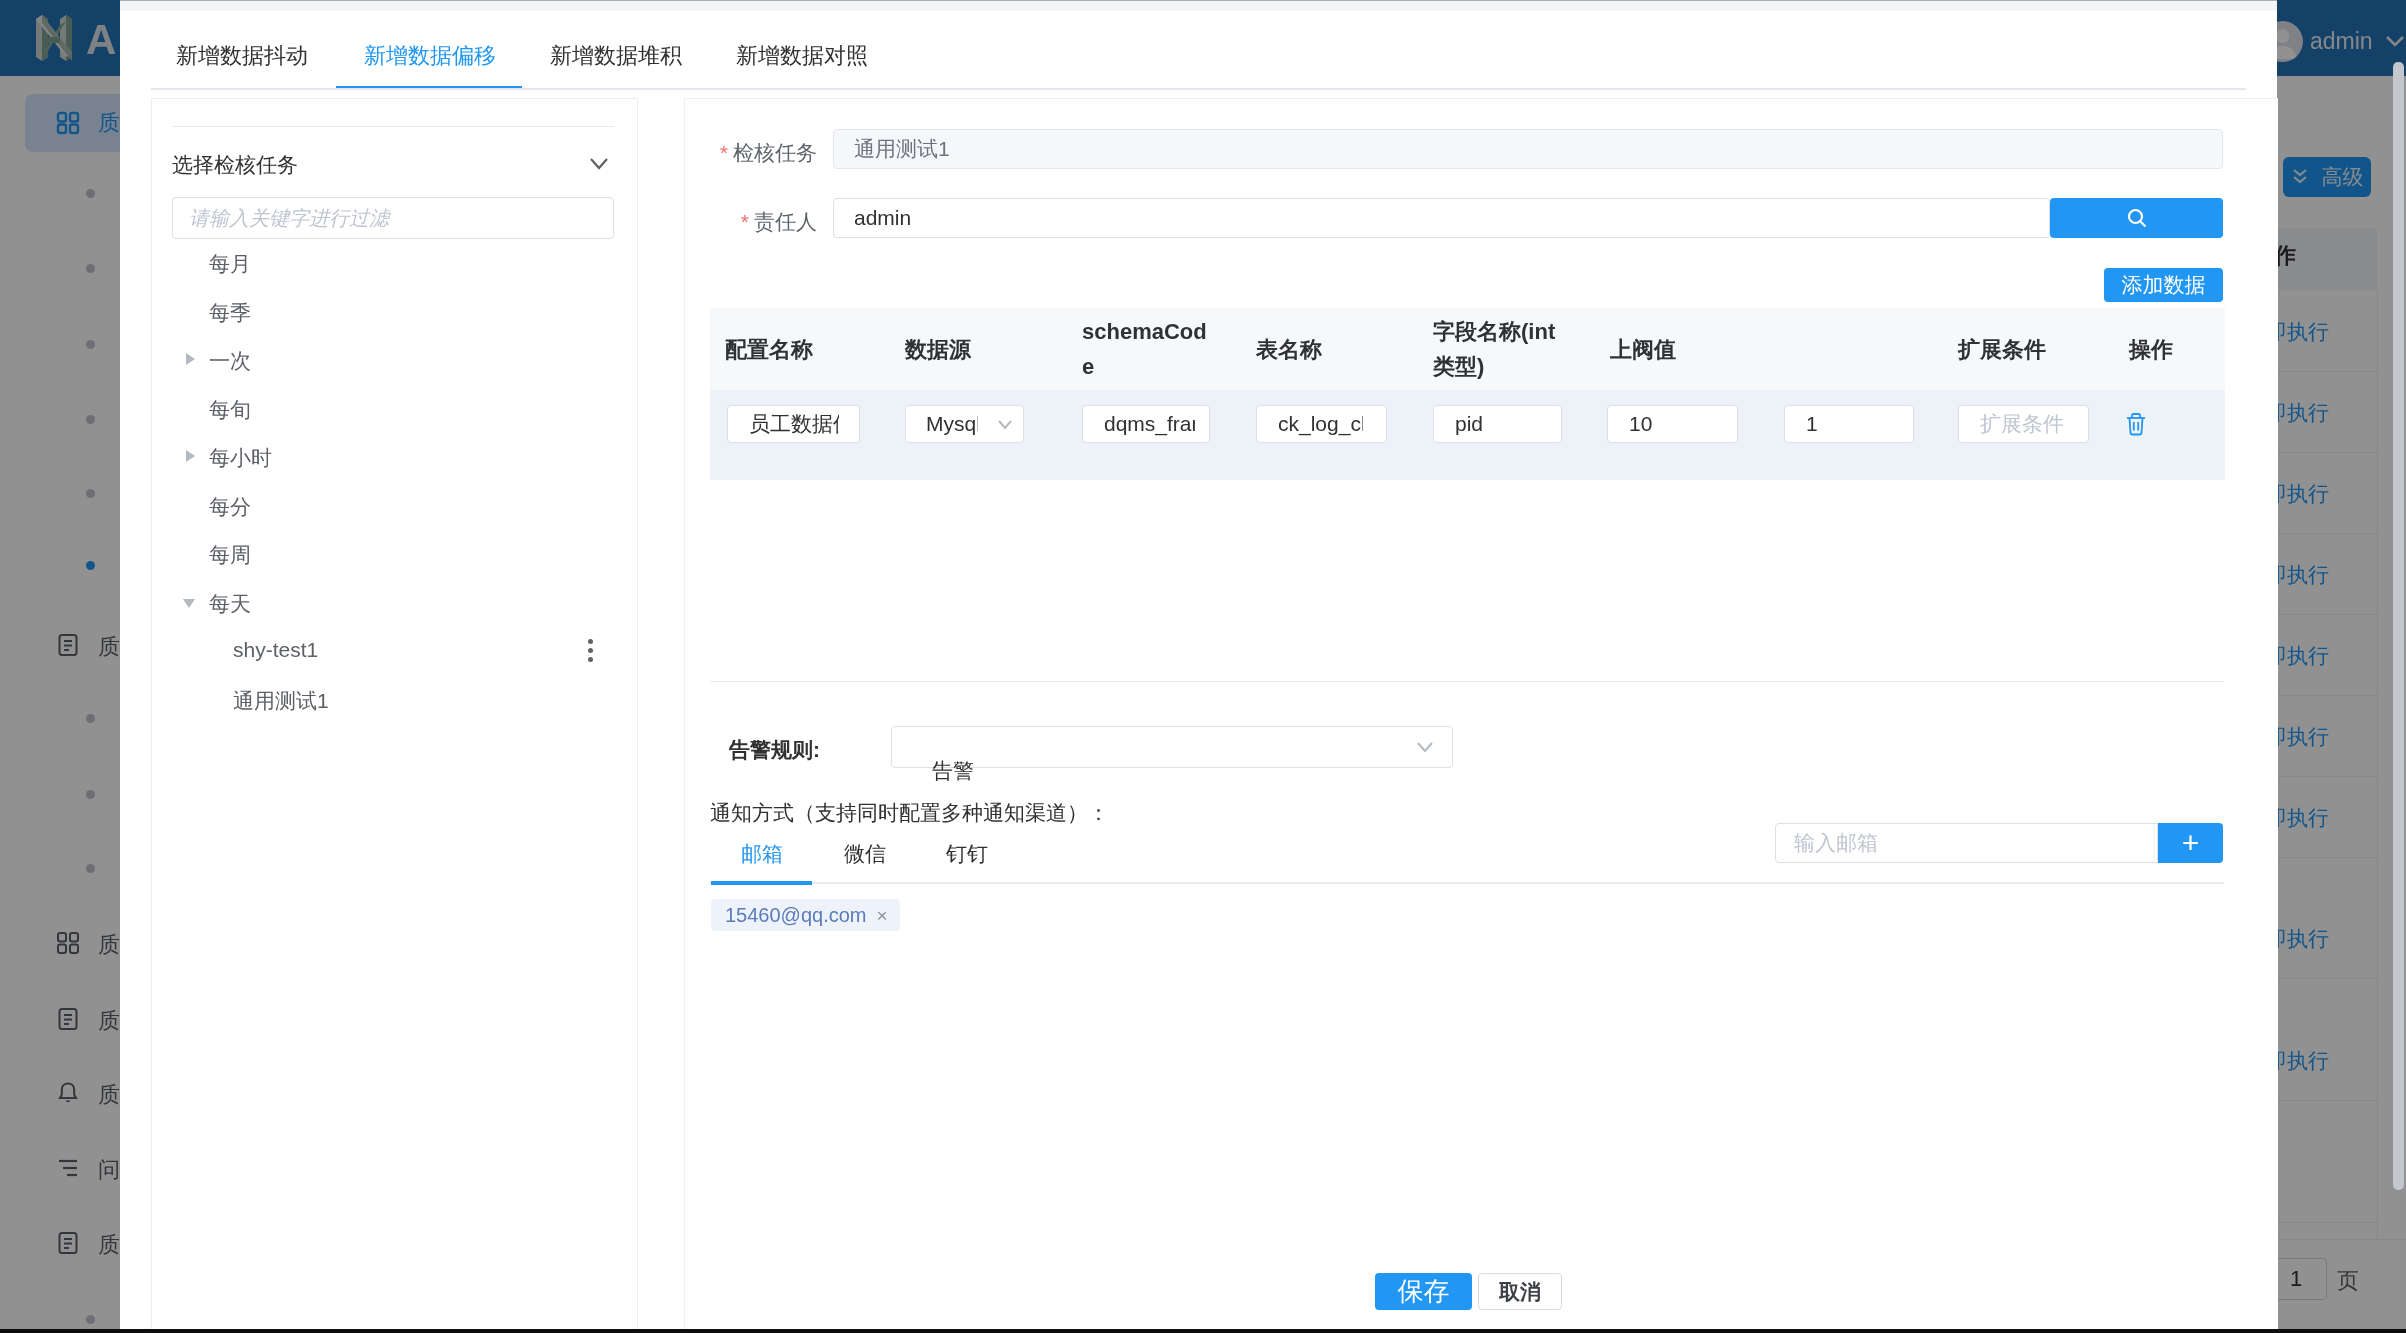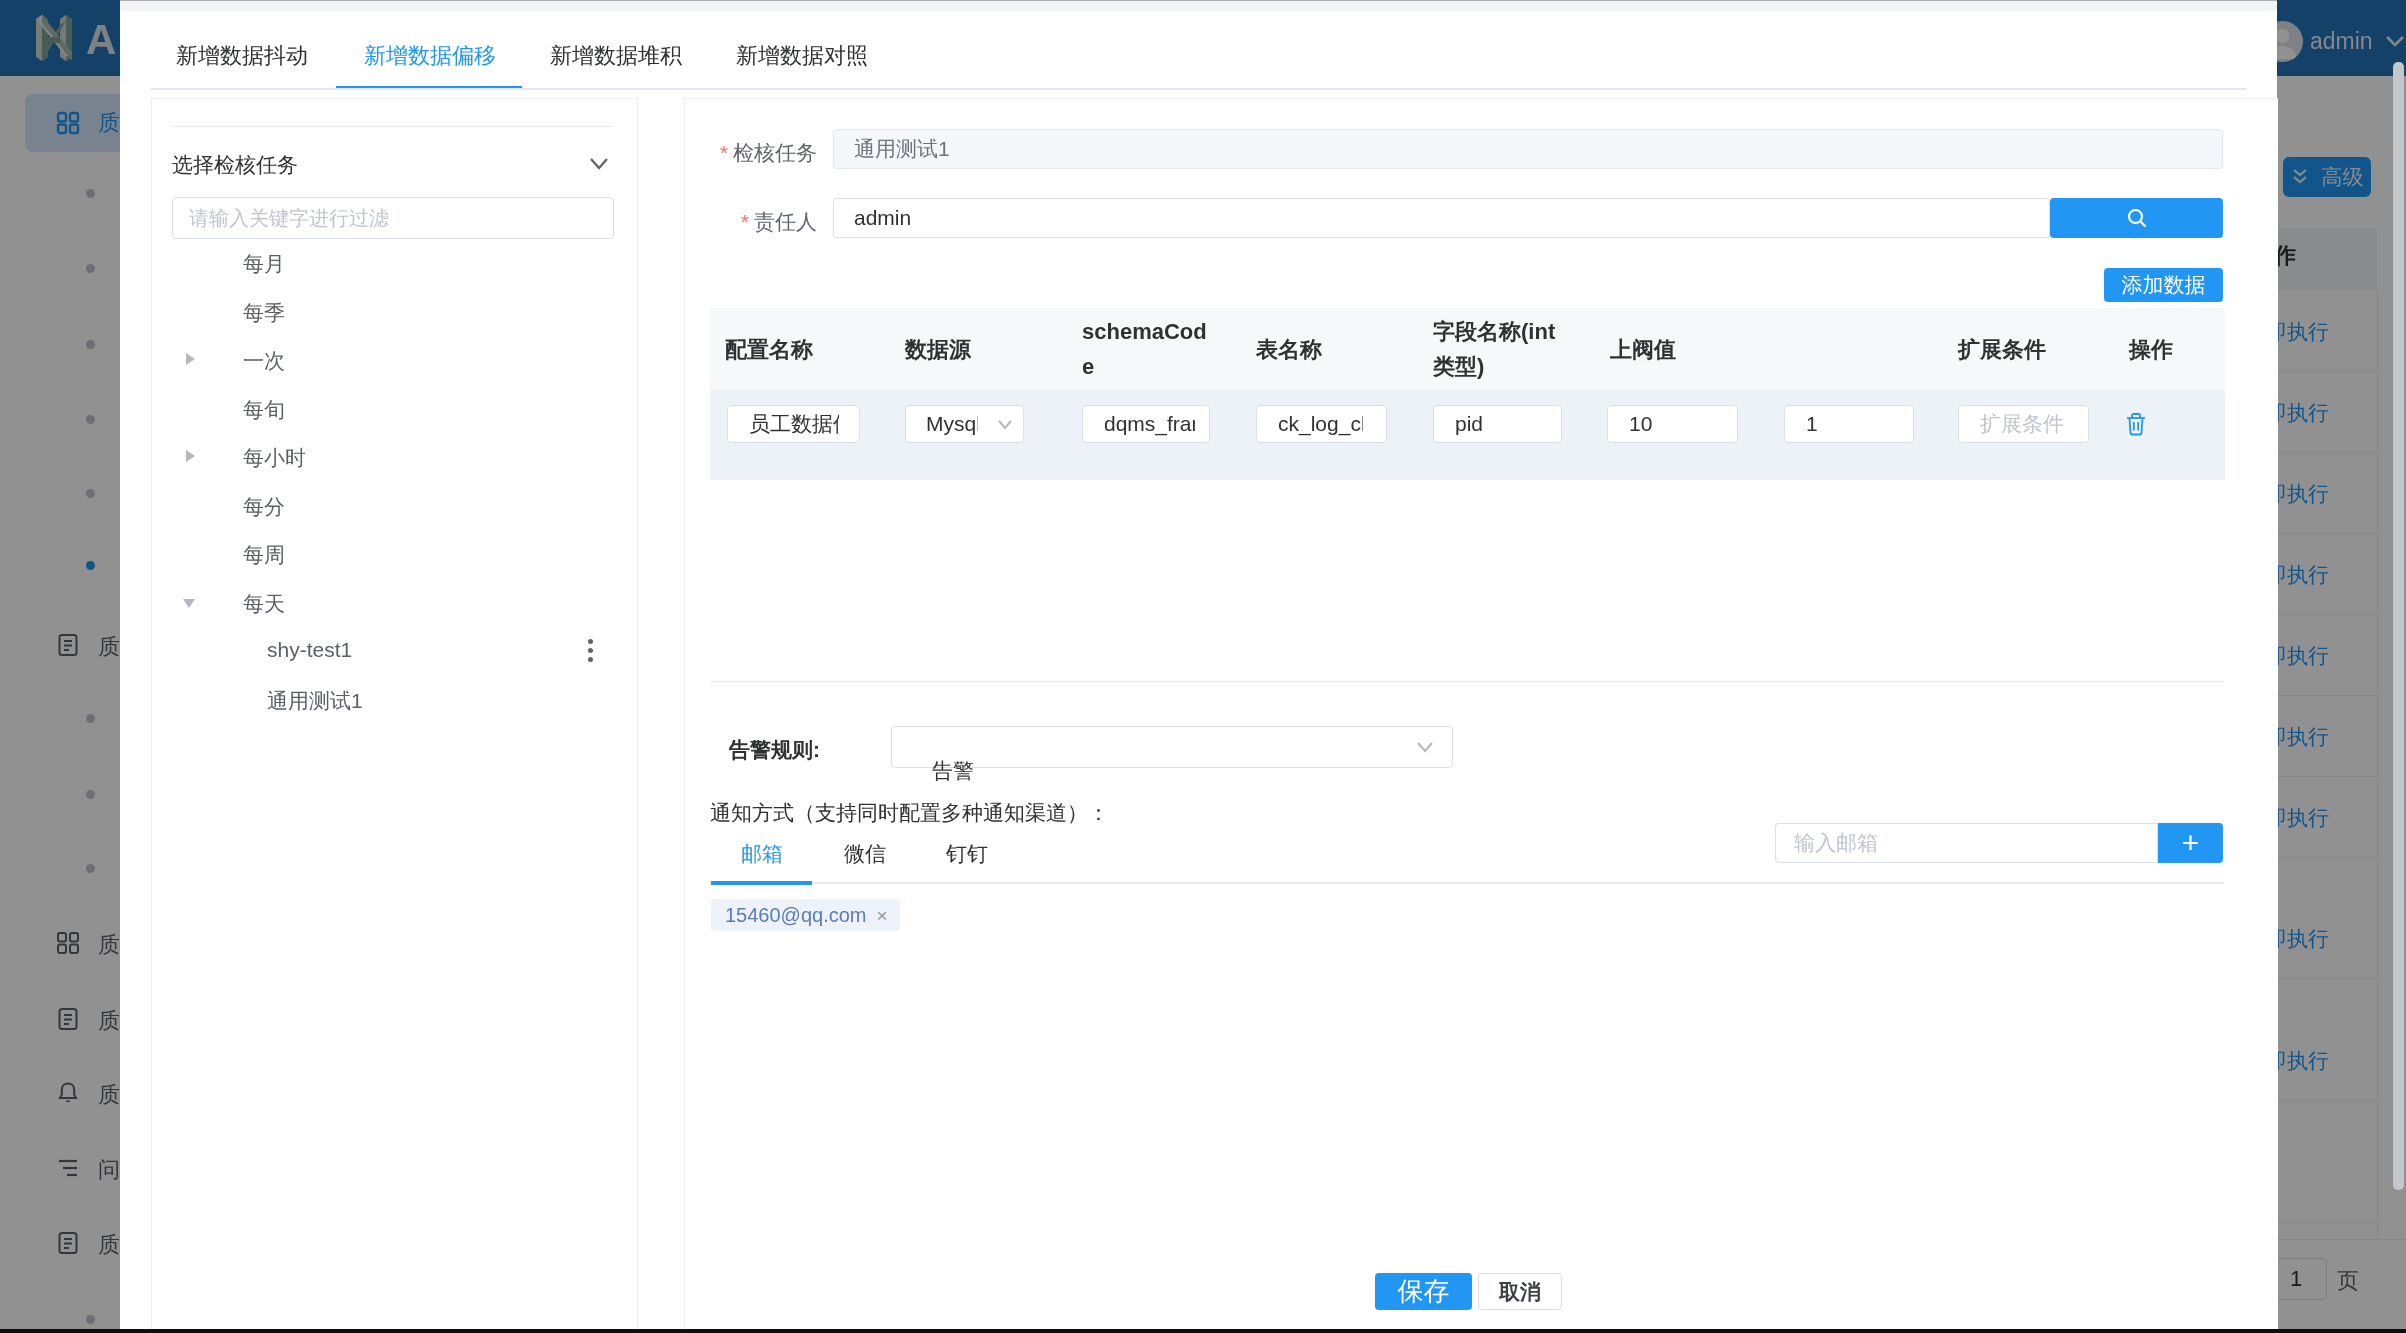--- a/index.html
+++ b/index.html
@@ -47,24 +47,24 @@
   #tabbar-line { position:absolute; left:31px; top:87px; width:2095px; height:2px; background:#e4e7ed; }
 
   
   #tree-card { position:absolute; left:31px; top:97px; width:487px; height:1233px; background:#fff; border:1px solid #ebeef5; }
   #form-card { position:absolute; left:564px; top:97px; width:1594px; height:1233px; background:#fff; border-top:1px solid #ebeef5; border-left:1px solid #ebeef5; }
 
   
   .collapse-topline { position:absolute; left:20px; top:27px; width:442px; height:1px; background:#e8eaed; }
   #collapse-title { position:absolute; left:20px; top:52px; font-size:21px; color:#303133; }
   #collapse-caret { position:absolute; left:436px; top:58px; }
-  #tree-filter { position:absolute; left:20px; top:98px; width:442px; height:42px; border:1px solid #dcdfe6; border-radius:4px; font-size:20px; color:#303133; padding:0 16px; outline:none; background:#fff; font-family:inherit; }
+  #tree-filter { position:absolute; left:20px; top:98px; width:442px; height:42px; border:1px solid #dcdfe6; border-radius:4px; font-size:20px; color:#303133; padding:0 16px; outline:none; background:#fff; font-family:inherit;font-style:italic; }
   #tree-filter::placeholder { color:#bfc5cf; }
   .tree-node { position:absolute; left:0; width:487px; height:49px; }
-  .tree-label { position:absolute; left:57px; top:11px; font-size:21px; color:#5c6066; white-space:nowrap;margin-left:34px; }
+  .tree-label { position:absolute; left:57px; top:11px; font-size:21px; color:#5c6066; white-space:nowrap; }
   .tree-label.child { left:81px; }
   .tree-caret { position:absolute; left:34px; top:17px; width:0; height:0; }
   .tree-caret.right { border-left:9px solid #b4b8bf; border-top:6px solid transparent; border-bottom:6px solid transparent; }
   .tree-caret.down { border-top:9px solid #b4b8bf; border-left:6px solid transparent; border-right:6px solid transparent; top:20px; left:31px; }
   .node-more { position:absolute; left:436px; top:12px; width:6px; height:26px; }
   .node-more i { position:absolute; left:0; width:5px; height:5px; border-radius:50%; background:#5f6368; }
 
   
   .req-star { color:#f56c6c; margin-right:5px; font-size:21px; }
   .form-label { position:absolute; font-size:21px; color:#5f646b; text-align:right; white-space:nowrap; }

